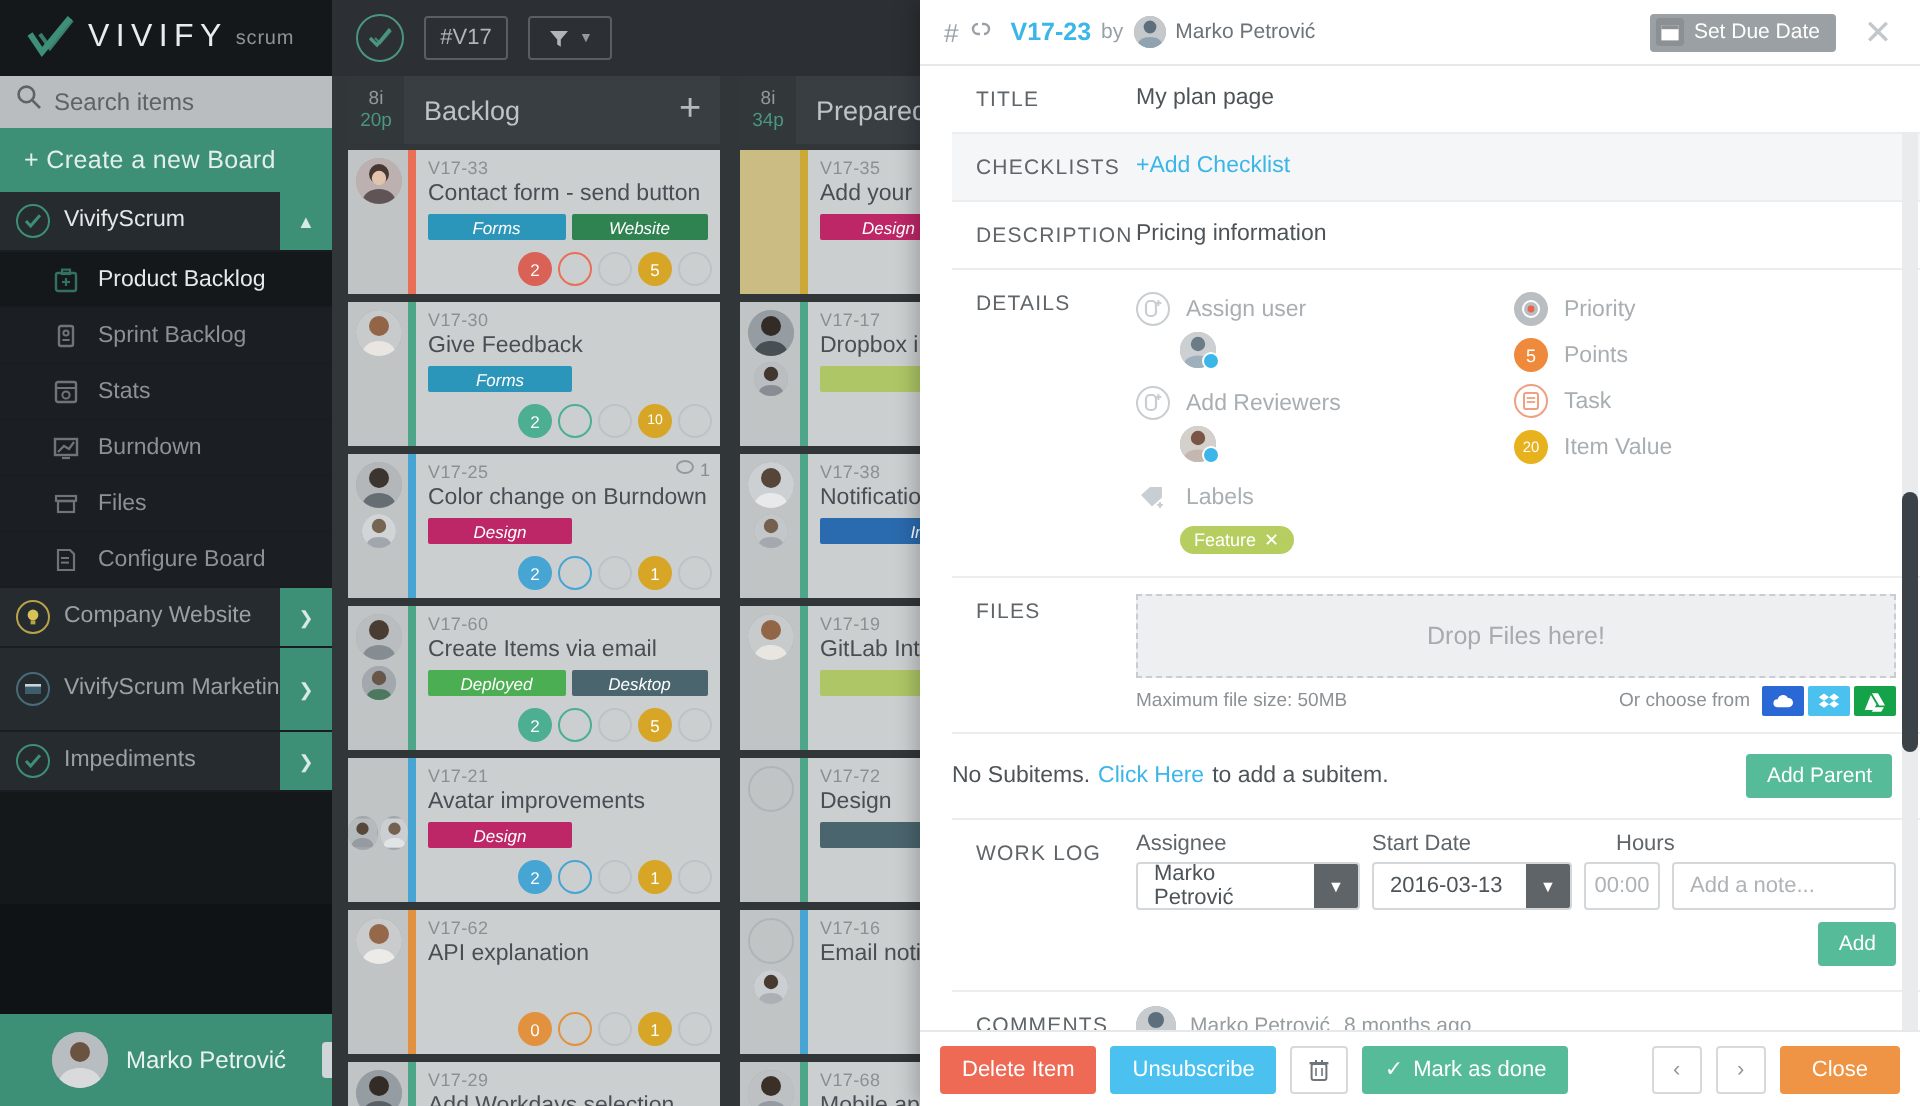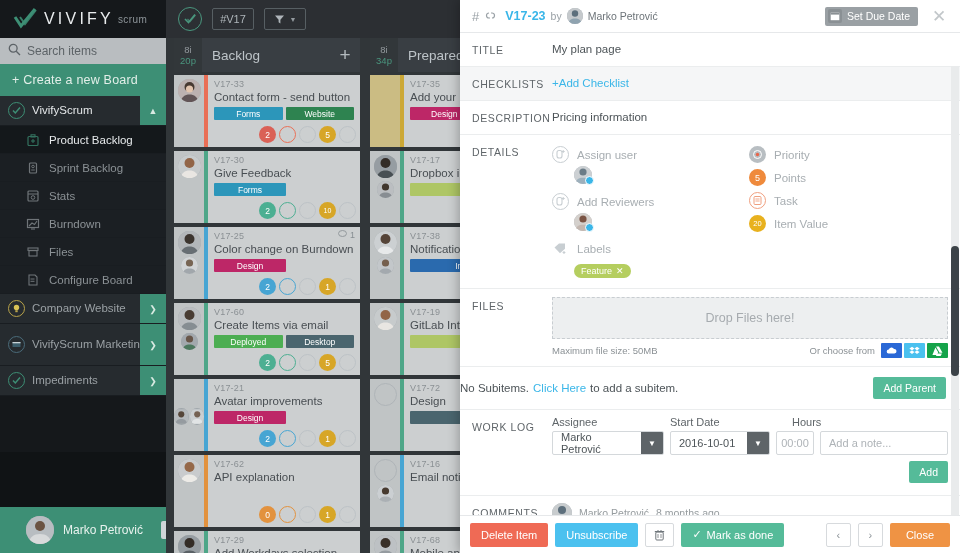--- a/index.html
+++ b/index.html
@@ -130,21 +130,21 @@
   }
   .card-av .a.small { width: 17px; height: 17px; }
   .card-stripe { width: 4px; flex: 0 0 auto; }
   .card-main { flex: 1; padding: 4px 6px 0 6px; position: relative; min-width: 0;}
   .card-id { font-size: 9px; color: #82888c; letter-spacing: .2px; }
   .card-title { font-size: 11.5px; color: #3b4146; line-height: 14px; margin-top: 1px;
     white-space: nowrap; overflow: hidden; }
   .card-labels { display: flex; gap: 3px; margin-top: 3px; }
   .lbl { height: 13px; border-radius: 1px; color: #fff; font-size: 8.5px;
     display:flex; align-items:center; justify-content:center; flex: 1; min-width: 0;
-    overflow: hidden; }
+    overflow: hidden; font-style: italic; }
   .card-badges { position: absolute; right: 4px; bottom: 4px; display: flex; gap: 3px; }
   .bdg { width: 17px; height: 17px; border-radius: 50%; font-size: 8.5px; color: #fff;
     display: flex; align-items: center; justify-content: center; }
   .bdg.ring { background: transparent; border: 1.2px solid currentColor; }
   .card-cmt { position: absolute; right: 5px; top: 3px; font-size: 9px; color: #7e858a;
     display: flex; align-items: center; gap: 3px; }
 
   
   .backdrop { position: absolute; inset: 0; background: rgba(255,255,255,0.28); }
   .modal {
@@ -165,21 +165,21 @@
   .mh-spacer { flex: 1; }
   .due-btn {
     background: #9aa0a4; color: #fff; font-size: 10.5px; height: 19px;
     display: flex; align-items: center; padding: 0 8px 0 3px; border-radius: 2px; gap:5px;
   }
   .due-btn .cal { width: 14px; height: 14px; background: #8a9094; border-radius: 2px;
      display:flex;align-items:center;justify-content:center;}
   .mh-close { width: 26px; text-align: center; color: #c2c7ca; font-size: 17px;
     margin-left: 8px; font-weight: 300; }
 
-  .modal-scroll { flex: 1; overflow: hidden; position: relative; background:#fff;}
+  .modal-scroll { flex: 1; overflow: hidden; position: relative; background:#fff;padding-left:16px;}
   .row { display: flex; border-bottom: 1px solid #ebedee; min-height: 34px; }
   .row.alt { background: #f5f6f7; }
   .row-lbl {
     width: 92px; flex: 0 0 auto; padding: 11px 0 0 12px;
     font-size: 10.5px; color: #5f6569; letter-spacing: .6px;
   }
   .row-val { flex: 1; padding: 10px 14px 10px 0; font-size: 11.5px; color: #4d5458; }
   .link { color: #3ab6e8; }
 
   .details-grid { display: flex; padding: 8px 14px 10px 0; flex: 1; }
@@ -1007,21 +1007,21 @@
               <span style="width:118px">Assignee</span>
               <span style="width:122px">Start Date</span>
               <span>Hours</span>
             </div>
             <div class="wl-fields">
               <span class="sel" style="width:112px">
                 <span class="v" style="flex:1">Marko Petrović</span>
                 <span class="arw">▼</span>
               </span>
               <span class="sel" style="width:100px;margin-left:6px">
-                <span class="v" style="flex:1">2016-10-01</span>
+                <span class="v" style="flex:1">2016-03-13</span>
                 <span class="arw">▼</span>
               </span>
               <span class="txtin" style="width:38px;margin-left:6px;padding:0 4px;justify-content:center">00:00</span>
               <span class="txtin" style="flex:1;margin-left:6px">Add a note...</span>
             </div>
           </div>
           <div class="add-row">
             <span class="teal-btn">Add</span>
           </div>
         </div>

